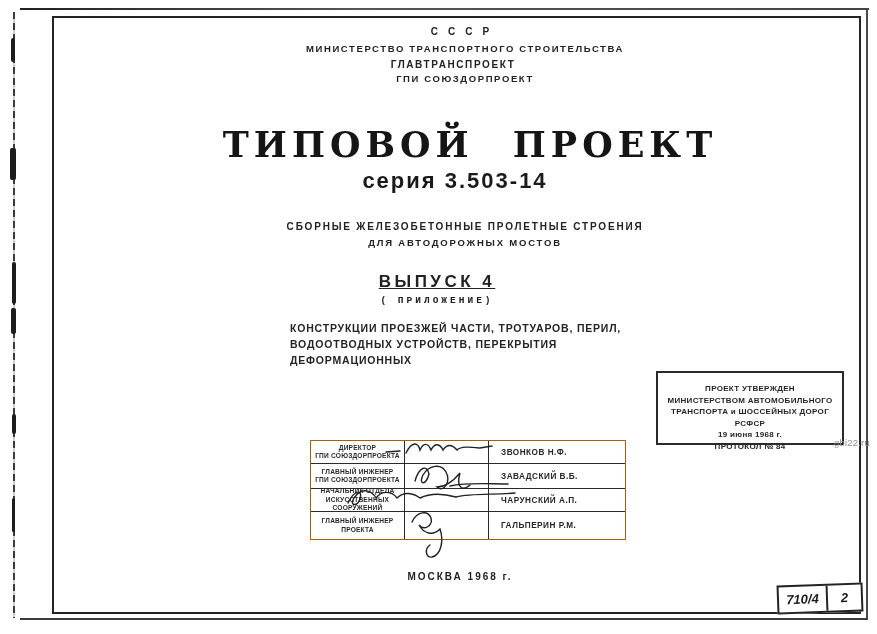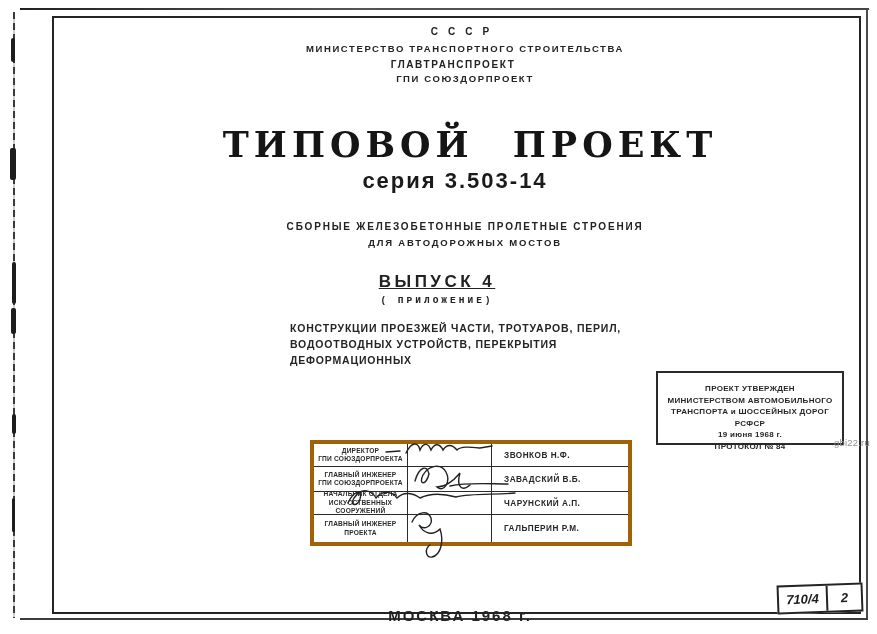--- a/index.html
+++ b/index.html
@@ -18,21 +18,21 @@
   .ctr{text-align:center;}
   .hand{font-weight:700;color:#222;}
   .hdr{font-size:9.5px;letter-spacing:1.6px;}
   .title-main{font-family:"DejaVu Serif","Liberation Serif",serif;font-weight:700;
      font-size:35px;letter-spacing:5px;word-spacing:22px;color:#151515;}
   .title-series{font-size:22px;font-weight:700;letter-spacing:2px;color:#1a1a1a;}
   .desc{font-size:10.5px;letter-spacing:.8px;line-height:16px;font-weight:700;color:#242424;}
   .appr{border:2px solid #2a2a2a;font-size:8px;font-weight:700;line-height:11.5px;
         letter-spacing:.3px;padding-top:10px;color:#262626;}
   
-  .sigtable{left:310px;top:440px;border:4px solid #a16207;display:grid;
+  .sigtable{left:310px;top:440px;border:1px solid #a16207;display:grid;
       grid-template-columns:94px 84px 136px;grid-template-rows:23px 25px 23px 27px;}
   .sigtable .cell{border-right:1.6px solid #2a2a2a;border-bottom:1.6px solid #2a2a2a;
       display:flex;flex-direction:column;align-items:center;justify-content:center;overflow:visible;}
   .sigtable .cell.last-col{border-right:none;}
   .sigtable .cell.last-row{border-bottom:none;}
   .role{font-size:6.6px;font-weight:700;line-height:8.5px;text-align:center;letter-spacing:.2px;color:#2b2b2b;}
   .name{font-size:8.2px;font-weight:700;letter-spacing:.5px;align-items:flex-start !important;
         justify-content:center;padding-left:12px;color:#262626;}
   .stamp{left:777px;top:584px;width:82px;height:25px;border:2px solid #242424;display:flex;
          transform:rotate(-2deg);background:#fff;}
@@ -122,20 +122,20 @@
 
   <svg class="abs" style="left:300px;top:435px;pointer-events:none;" width="350" height="140" viewBox="0 0 350 140">
     <g fill="none" stroke="#222" stroke-width="1.4" stroke-linecap="round">
       <path d="M86 17 L100 16 M106 18 C112 6 118 7 120 15 C123 8 128 7 131 15 C135 7 140 9 143 15 C147 9 152 9 157 15 C161 11 170 12 180 13 L192 11"></path>
       <path d="M115 46 C119 32 127 29 129 39 C126 51 118 50 123 40 C129 30 141 28 146 37 C151 47 144 58 137 52 C146 52 155 44 160 38 C156 52 162 57 170 50"></path>
       <path d="M48 68 C54 55 63 54 60 64 C57 72 49 71 54 63 C62 51 72 56 76 63 C82 55 92 56 97 63 C104 56 113 58 120 63 C132 57 145 59 156 62 C172 58 195 60 215 58 M150 51 C168 47 190 49 208 49"></path>
       <path d="M112 87 C117 76 128 75 131 83 C133 91 124 96 119 90 C124 99 133 101 140 94 C144 106 141 120 132 122 C126 123 124 114 130 110"></path>
     </g>
   </svg>
 
-  <div class="abs ctr hand" style="left:200px;top:571px;width:520px;font-size:15px;letter-spacing:2px;margin-top:36px;">МОСКВА 1968 г.</div>
+  <div class="abs ctr hand" style="left:200px;top:571px;width:520px;font-size:10px;letter-spacing:2px;">МОСКВА 1968 г.</div>
 
   <div class="abs stamp">
     <div class="c1">710/4</div>
     <div class="c2">2</div>
   </div>
 
 </div>
 
 </body></html>

